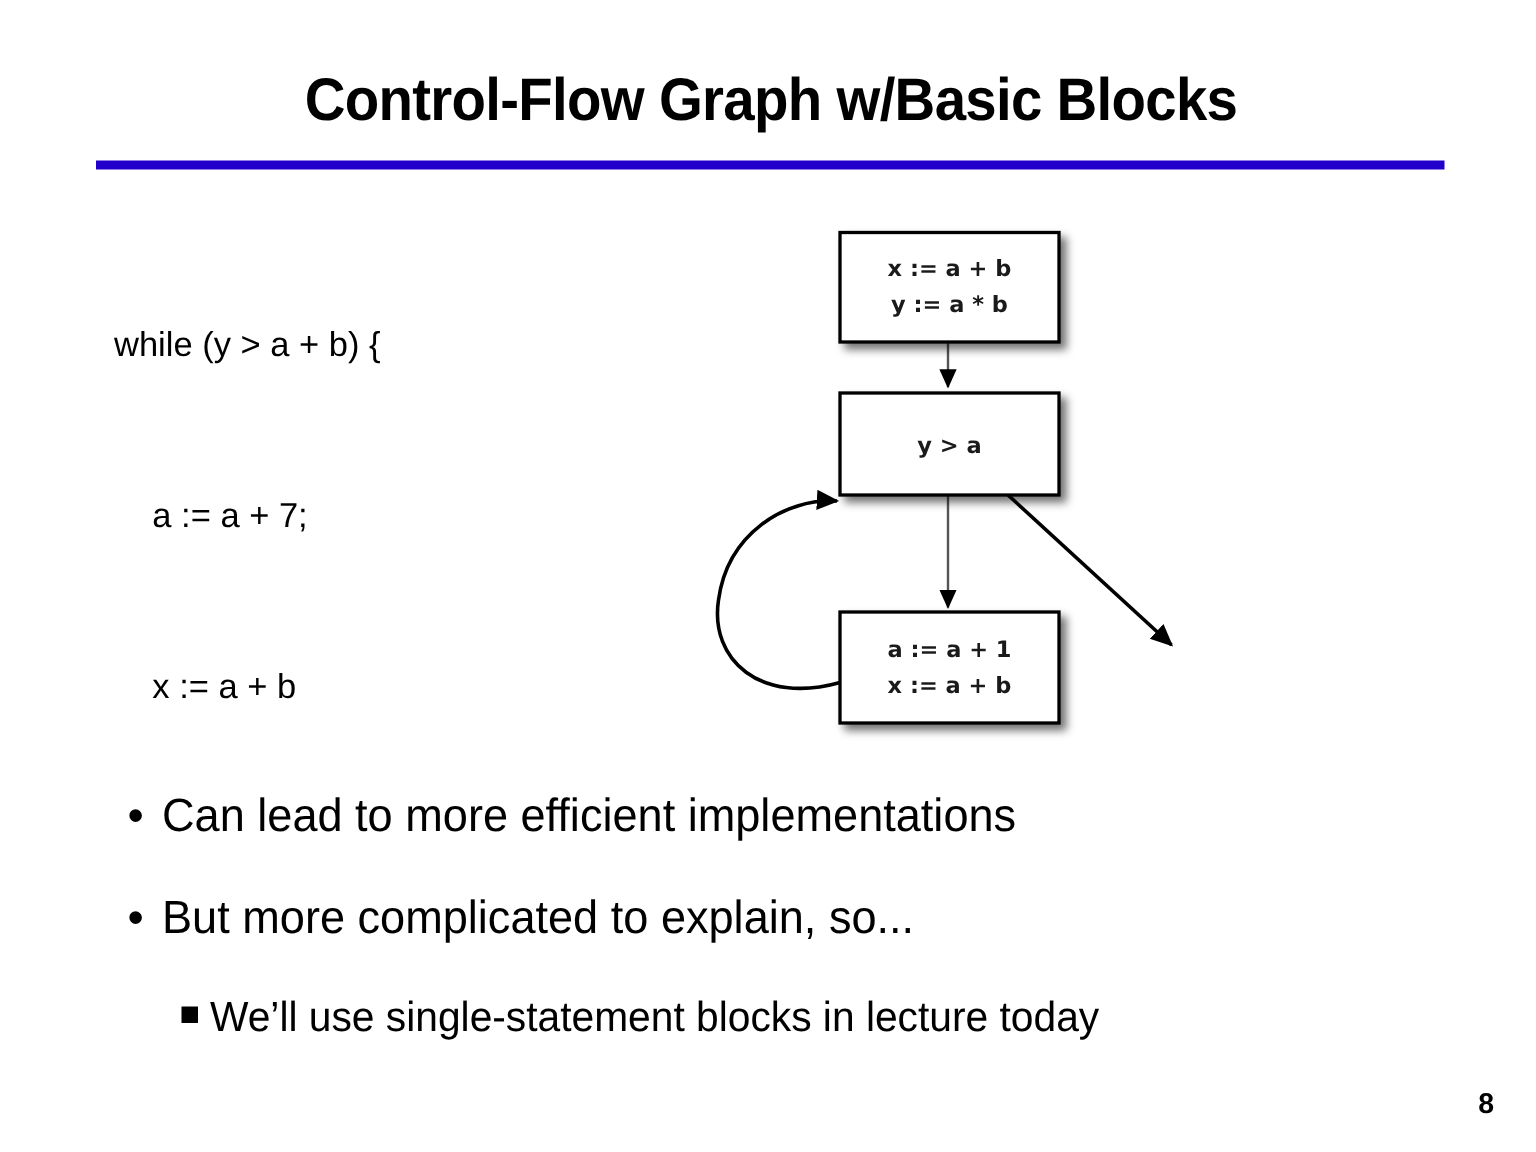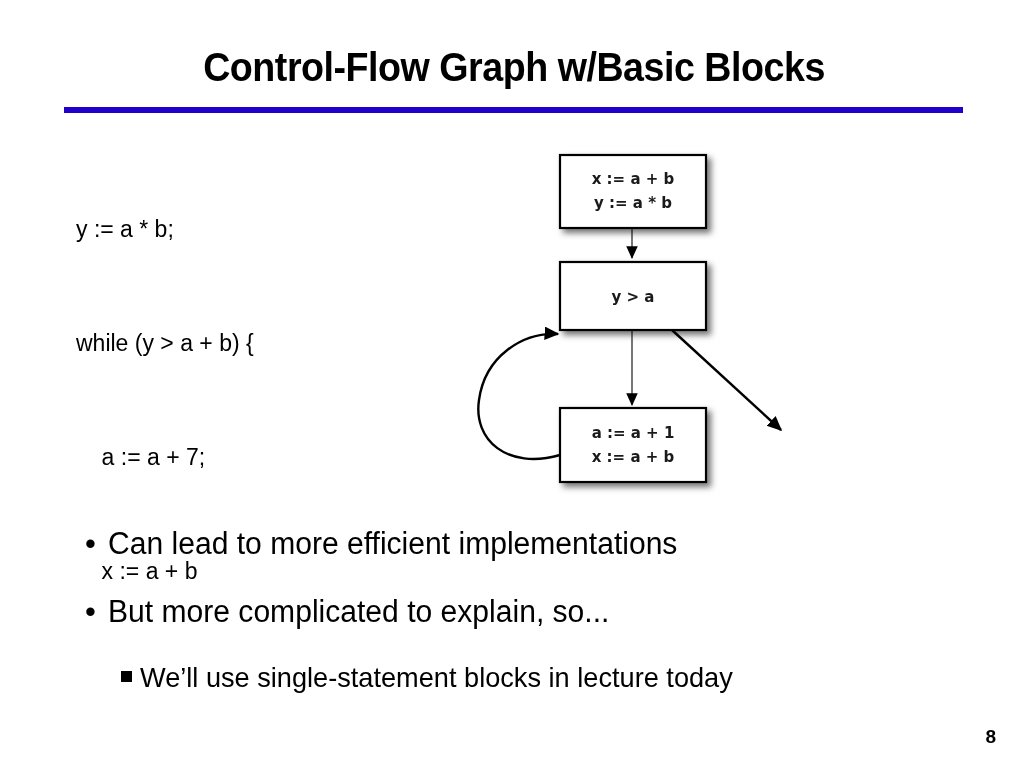--- a/index.html
+++ b/index.html
@@ -125,21 +125,20 @@
   }
 </style>
 </head>
 <body>
 
 <div id="slide-title">Control-Flow Graph w/Basic Blocks</div>
 
 <div id="title-rule"></div>
 
 <div id="code-listing">
-  <div class="code-line">y := a * b;</div>
   <div class="code-line">while (y &gt; a + b) {</div>
   <div class="code-line">    a := a + 7;</div>
   <div class="code-line">    x := a + b</div>
   
 </div>
 
 <div id="cfg-diagram">
   <svg width="380" height="365" viewBox="0 0 380 365" xmlns="http://www.w3.org/2000/svg">
     <defs>
       <filter id="boxshadow" x="-40%" y="-40%" width="200%" height="200%">

